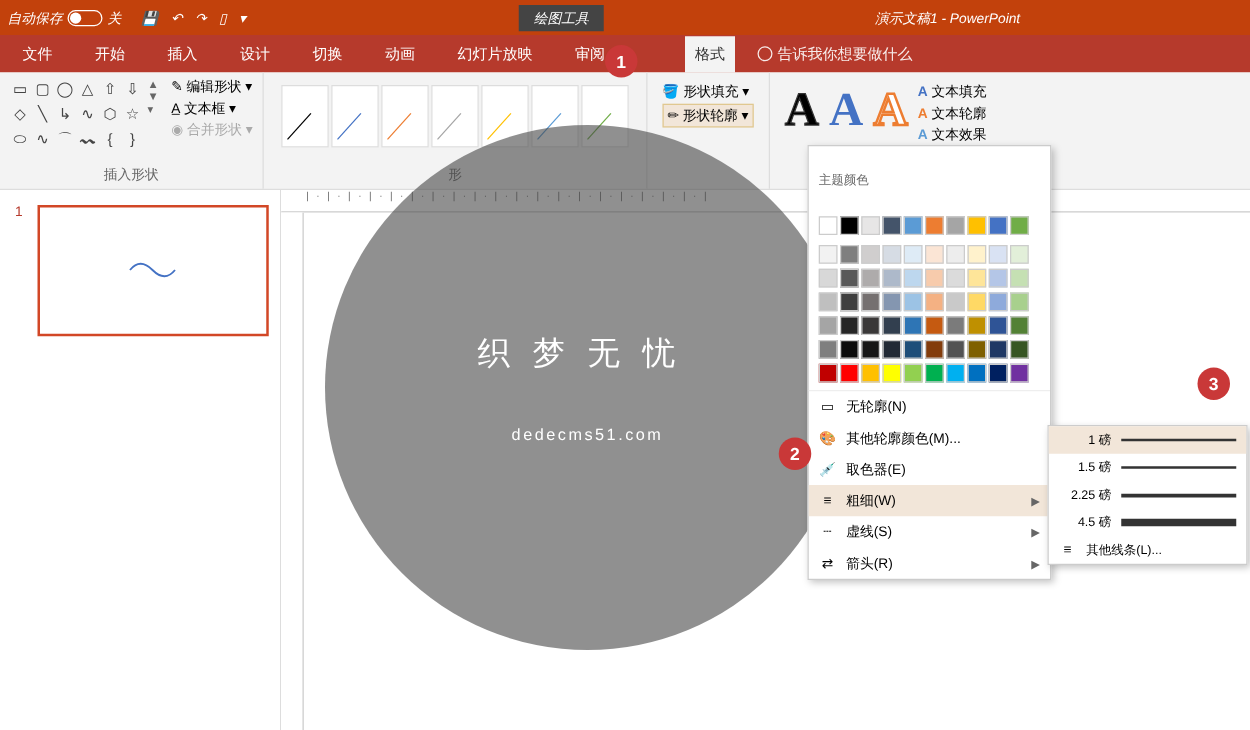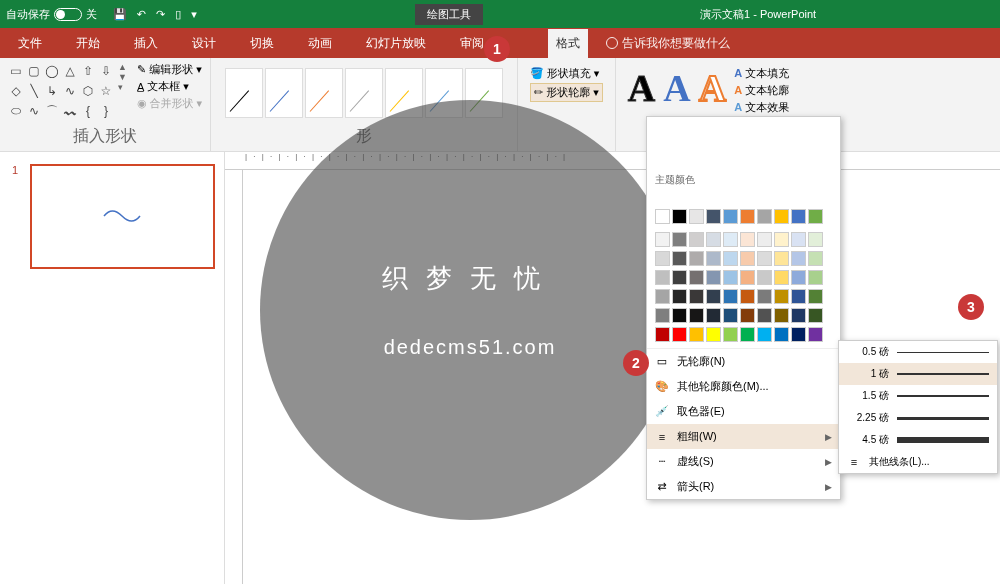--- a/index.html
+++ b/index.html
@@ -1,35 +1,35 @@
 <!DOCTYPE html>
 <html><head>
 <meta charset="utf-8">
 <style>
 * { margin: 0; padding: 0; box-sizing: border-box; font-family: "Microsoft YaHei", sans-serif; }
 body { width: 1000px; height: 584px; background: #fff; overflow: hidden; position: relative; }
 
-.titlebar { height: 28px; background: #15803d; color: #fff; display: flex; align-items: center; font-size: 11px; }
+.titlebar { height: 28px; background: #c2410c; color: #fff; display: flex; align-items: center; font-size: 11px; font-style: italic; }
 .titlebar .autosave { display: flex; align-items: center; padding: 0 6px; gap: 4px; }
 .titlebar .toggle { width: 28px; height: 13px; border: 1px solid #fff; border-radius: 7px; position: relative; }
 .titlebar .toggle::after { content: ''; position: absolute; left: 1px; top: 1px; width: 9px; height: 9px; background: #fff; border-radius: 50%; }
 .titlebar .qat { display: flex; gap: 10px; padding: 0 10px; }
 .titlebar .qat span { cursor: pointer; }
 .titlebar .tools-tab { position: absolute; left: 50%; transform: translateX(-85px); background: #444; padding: 3px 12px; font-size: 11px; }
 .titlebar .doc-title { position: absolute; left: 50%; transform: translateX(200px); }
 
 .tabs { height: 30px; background: #b63a2c; display: flex; align-items: center; padding-left: 10px; gap: 18px; color: #fff; font-size: 12px; }
 .tabs .tab { padding: 6px 8px; cursor: pointer; }
 .tabs .tab.active { background: #f3f3f3; color: #333; }
 .tabs .tell-me { display: flex; align-items: center; gap: 4px; opacity: 0.9; }
 .tabs .bulb { width: 12px; height: 12px; border: 1px solid #fff; border-radius: 50%; }
 
 .ribbon { height: 94px; background: #f3f3f3; border-bottom: 1px solid #ddd; display: flex; }
 .ribbon-group { border-right: 1px solid #ddd; padding: 4px 8px; display: flex; flex-direction: column; }
-.ribbon-group .label { text-align: center; font-size: 16px; color: #666; margin-top: auto; padding-top: 2px; }
+.ribbon-group .label { text-align: center; font-size: 11px; color: #666; margin-top: auto; padding-top: 2px; }
 
 .shapes-gallery { display: flex; gap: 4px; }
 .shapes-grid { display: grid; grid-template-columns: repeat(6, 16px); grid-template-rows: repeat(3, 18px); gap: 2px; font-size: 12px; color: #444; }
 .shapes-grid span { display: flex; align-items: center; justify-content: center; border: 1px solid transparent; }
 .scroll-btns { display: flex; flex-direction: column; font-size: 9px; color: #666; }
 .shape-tools { display: flex; flex-direction: column; gap: 2px; font-size: 11px; margin-left: 6px; }
 .shape-tools div { display: flex; align-items: center; gap: 3px; }
 
 .lines-group { display: flex; gap: 2px; padding: 6px; }
 .line-sample { width: 38px; height: 50px; border: 1px solid #ddd; background: #fff; position: relative; }
@@ -57,21 +57,21 @@
 .thumb-num { font-size: 11px; color: #b63a2c; float: left; }
 .thumb { width: 185px; height: 105px; border: 2px solid #d24726; margin-left: 18px; background: #fff; position: relative; }
 .thumb svg { position: absolute; left: 70px; top: 40px; }
 
 .canvas { flex: 1; background: #fff; position: relative; }
 .ruler-h { height: 18px; background: #fff; border-bottom: 1px solid #ccc; font-size: 8px; color: #666; padding-left: 20px; letter-spacing: 6px; }
 .ruler-v { position: absolute; left: 0; top: 18px; width: 18px; bottom: 0; background: #fff; border-right: 1px solid #ccc; }
 
 
 .outline-menu { position: absolute; left: 646px; top: 116px; width: 195px; background: #fff; border: 1px solid #ccc; box-shadow: 2px 2px 6px rgba(0,0,0,0.25); font-size: 11px; z-index: 10; }
-.outline-menu .section-label { padding: 20px 8px; color: #666; font-size: 10px; margin-top: 36px; }
+.outline-menu .section-label { padding: 20px 8px; color: #666; font-size: 10px; }
 .color-grid { display: grid; grid-template-columns: repeat(10, 15px); gap: 2px; padding: 2px 8px; }
 .color-grid span { width: 15px; height: 15px; border: 1px solid #ccc; }
 .menu-item { padding: 5px 8px; display: flex; align-items: center; gap: 8px; cursor: pointer; position: relative; }
 .menu-item.highlight { background: #f2e6d9; }
 .menu-item .arrow { margin-left: auto; font-size: 9px; color: #666; }
 .menu-icon { width: 14px; height: 14px; display: inline-flex; align-items: center; justify-content: center; font-size: 11px; }
 
 
 .weight-menu { position: absolute; left: 838px; top: 340px; width: 160px; background: #fff; border: 1px solid #ccc; box-shadow: 2px 2px 6px rgba(0,0,0,0.25); font-size: 10px; z-index: 11; }
 .weight-item { display: flex; align-items: center; padding: 4px 8px; gap: 8px; cursor: pointer; }
@@ -79,21 +79,21 @@
 .weight-item .wl { width: 42px; text-align: right; }
 .weight-item .ln { flex: 1; background: #333; }
 
 
 .badge { position: absolute; width: 26px; height: 26px; border-radius: 50%; background: #c93838; color: #fff; display: flex; align-items: center; justify-content: center; font-size: 14px; font-weight: bold; z-index: 20; }
 
 
 .watermark { position: absolute; left: 260px; top: 100px; width: 420px; height: 420px; border-radius: 50%; background: rgba(70,70,70,0.6); z-index: 5; display: flex; flex-direction: column; align-items: center; justify-content: center; color: #fff; pointer-events: none; }
 .watermark .t1 { font-size: 26px; letter-spacing: 18px; margin-bottom: 40px; }
 .watermark .t2 { font-size: 22px; letter-spacing: 14px; margin-bottom: 30px; }
-.watermark .t3 { font-size: 20px; letter-spacing: 2px; }
+.watermark .t3 { font-size: 13px; letter-spacing: 2px; }
 </style>
 </head>
 <body>
 
 <div class="titlebar">
   <div class="autosave">
     <span>自动保存</span>
     <span class="toggle"></span>
     <span>关</span>
   </div>
@@ -325,24 +325,20 @@
       <span class="arrow">▶</span>
     </div>
   <div class="menu-item">
       <span class="menu-icon">⇄</span>
       <span>箭头(R)</span>
       <span class="arrow">▶</span>
     </div>
 </div>
 
 <div class="weight-menu" id="weight-menu">
-    <div class="weight-item">
-      <span class="wl">0.5 磅</span>
-      <span class="ln" style="height: 1px;"></span>
-    </div>
     <div class="weight-item sel">
       <span class="wl">1 磅</span>
       <span class="ln" style="height: 2px;"></span>
     </div>
     <div class="weight-item">
       <span class="wl">1.5 磅</span>
       <span class="ln" style="height: 2.5px;"></span>
     </div>
     <div class="weight-item">
       <span class="wl">2.25 磅</span>

